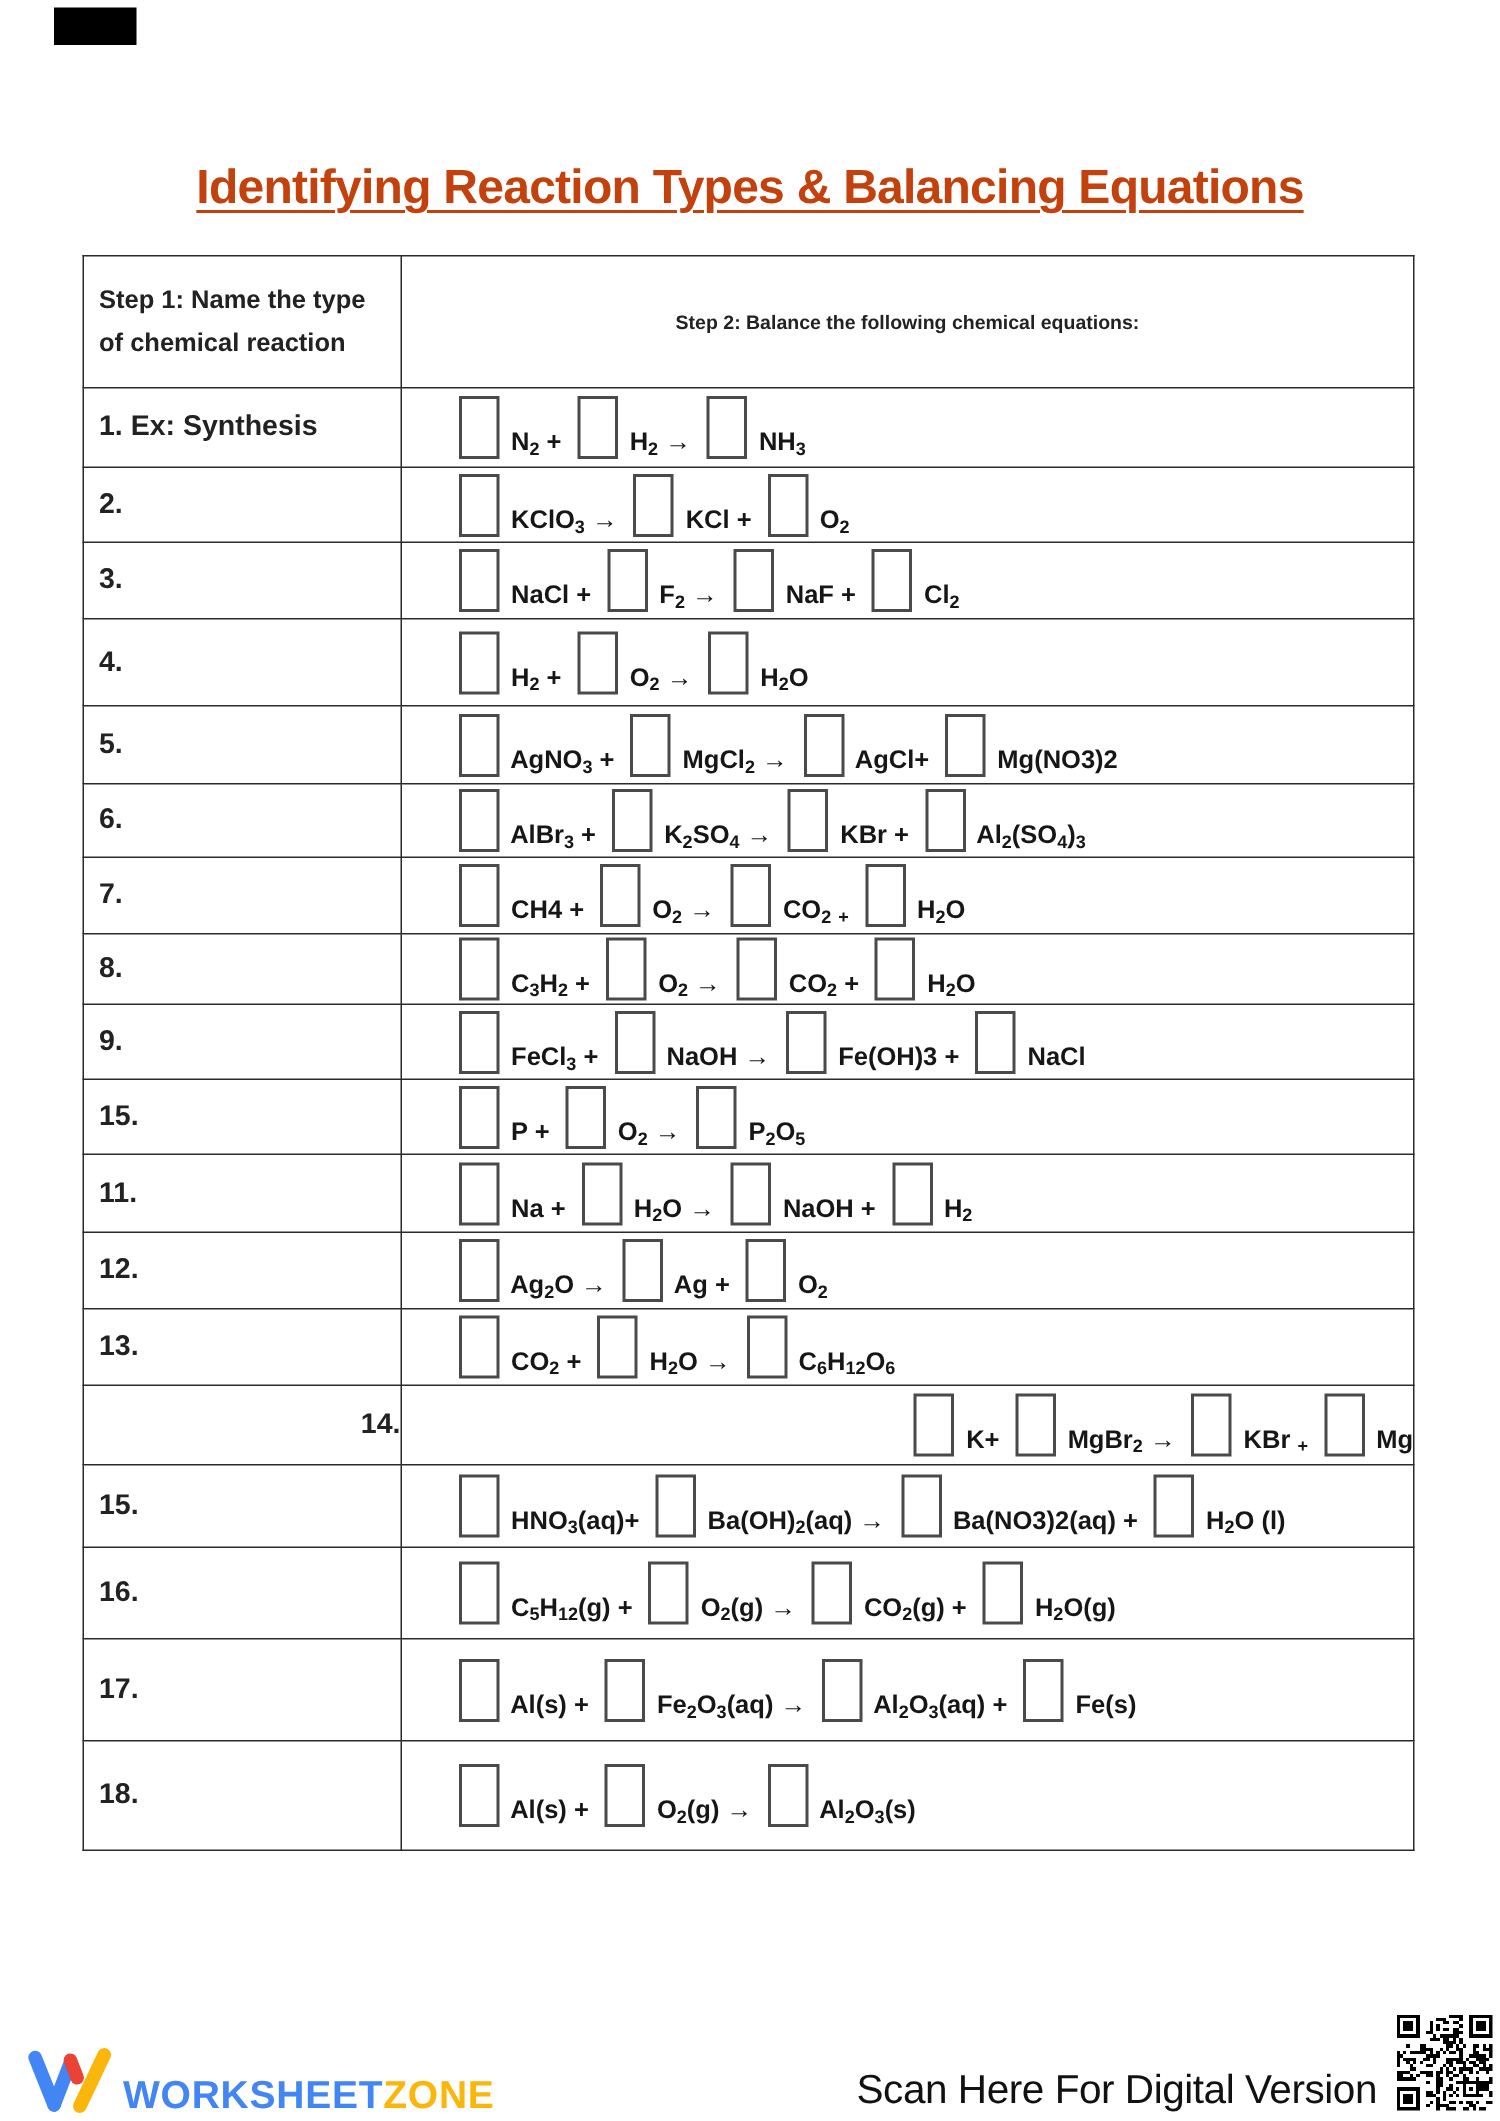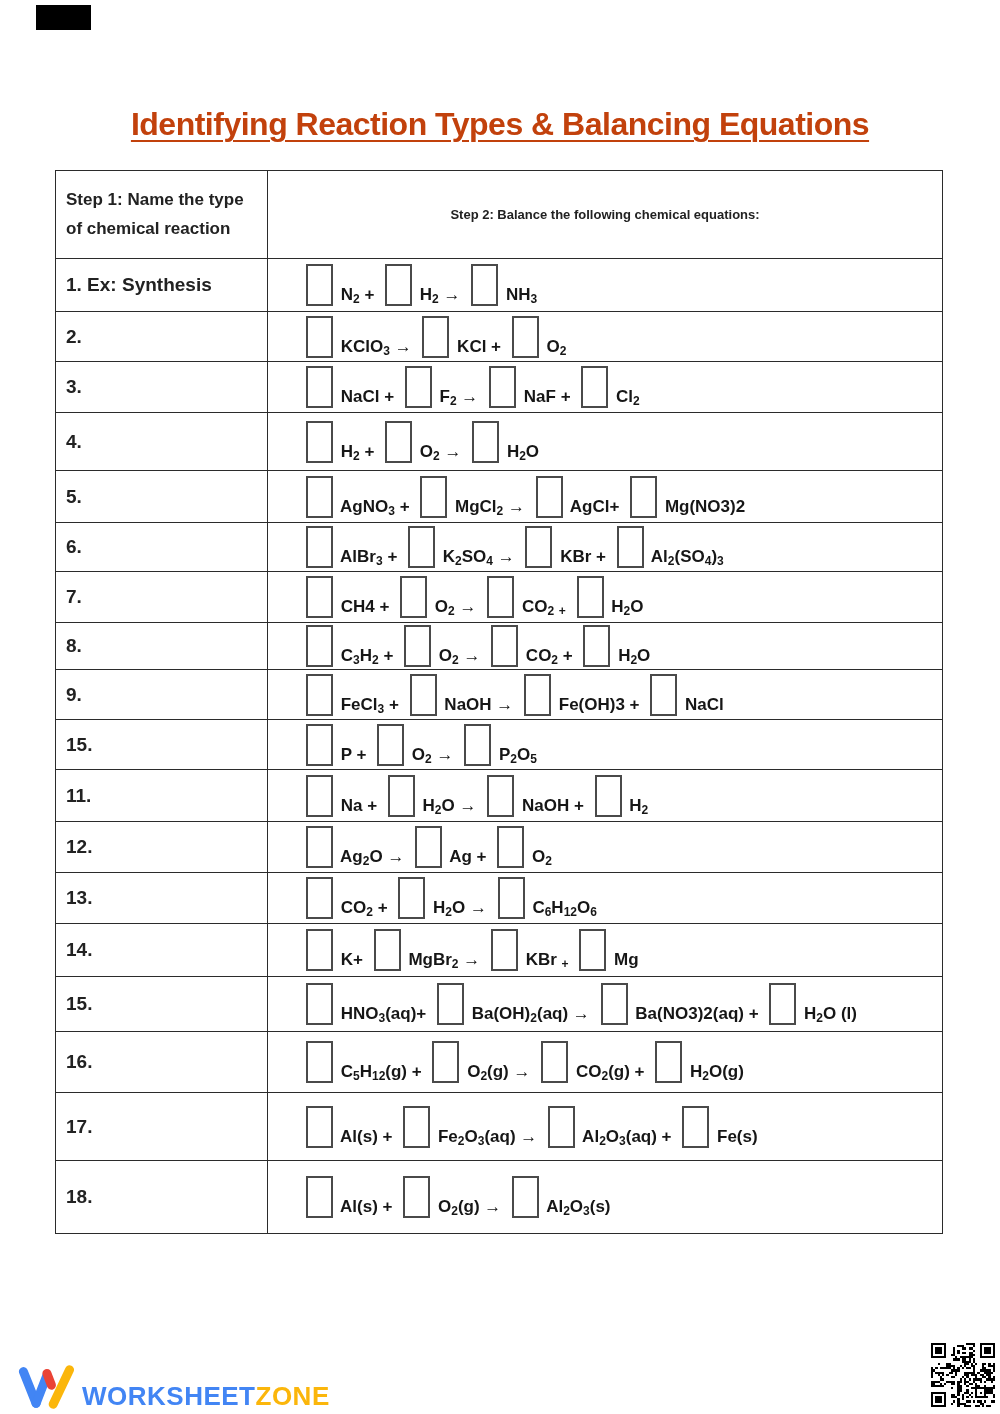--- a/index.html
+++ b/index.html
@@ -26,21 +26,21 @@
   tbody tr:nth-child(4)  { height: 58px; }
   tbody tr:nth-child(5)  { height: 52px; }
   tbody tr:nth-child(6)  { height: 49px; }
   tbody tr:nth-child(7)  { height: 51px; }
   tbody tr:nth-child(8)  { height: 47px; }
   tbody tr:nth-child(9)  { height: 50px; }
   tbody tr:nth-child(10) { height: 50px; }
   tbody tr:nth-child(11) { height: 52px; }
   tbody tr:nth-child(12) { height: 51px; }
   tbody tr:nth-child(13) { height: 51px; }
-  tbody tr:nth-child(14) { height: 53px; }
+  tbody tr:nth-child(14) { height: 53px; text-align: right; }
   tbody tr:nth-child(15) { height: 55px; }
   tbody tr:nth-child(16) { height: 61px; }
   tbody tr:nth-child(17) { height: 68px; }
   tbody tr:nth-child(18) { height: 73px; }
 
   .coef-box { display: inline-block; width: 27px; height: 42px; border: 2px solid #4a4a4a; background: #fff; vertical-align: -6px; margin: 0 3px 0 6px; }
   td.eq-cell sub { font-size: 12px; vertical-align: -3px; font-weight: bold; }
 
   .footer { position: absolute; left: 0; top: 1340px; width: 1000px; height: 74px; }
   .logo { position: absolute; left: 18px; top: 22px; display: flex; align-items: flex-end; }
@@ -150,20 +150,21 @@
       <svg class="logo-mark" viewBox="0 0 62 52">
         <path d="M6 9 L20 44" stroke="#4285F4" stroke-width="10" stroke-linecap="round" fill="none"></path>
         <path d="M20 44 L32 13" stroke="#4285F4" stroke-width="10" stroke-linecap="round" fill="none"></path>
         <path d="M32 11 L37 24" stroke="#EA4335" stroke-width="10" stroke-linecap="round" fill="none"></path>
         <path d="M39 45 L57 7" stroke="#FBB60B" stroke-width="10" stroke-linecap="round" fill="none"></path>
       </svg>
       <span class="logo-text">
         <span style="color:#4285F4;">WORKSHEET</span><span style="color:#FBB60B;">ZONE</span>
       </span>
     </div>
+    <div class="scan-text">Scan Here For Digital Version</div>
     <svg class="qr" id="qr-svg" viewBox="0 0 29 29" shape-rendering="crispEdges">
         <rect x="0" y="0" width="29" height="29" fill="#fff"></rect>
         <rect x="16" y="0" width="1" height="1" fill="#000"></rect>
         <rect x="17" y="0" width="1" height="1" fill="#000"></rect>
         <rect x="18" y="0" width="1" height="1" fill="#000"></rect>
         <rect x="19" y="0" width="1" height="1" fill="#000"></rect>
         <rect x="12" y="1" width="1" height="1" fill="#000"></rect>
         <rect x="13" y="1" width="1" height="1" fill="#000"></rect>
         <rect x="14" y="1" width="1" height="1" fill="#000"></rect>
         <rect x="19" y="1" width="1" height="1" fill="#000"></rect>

